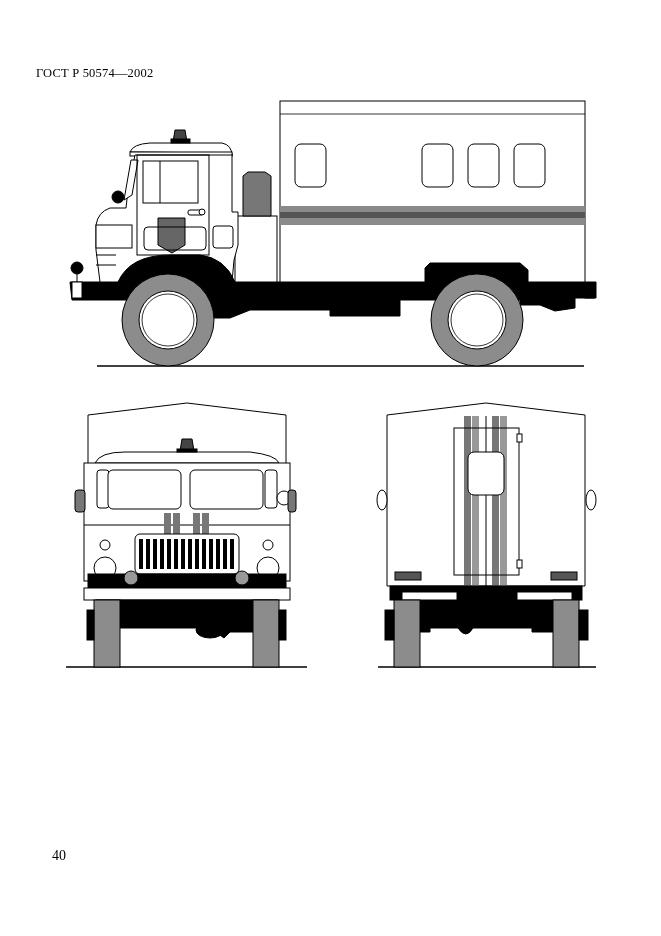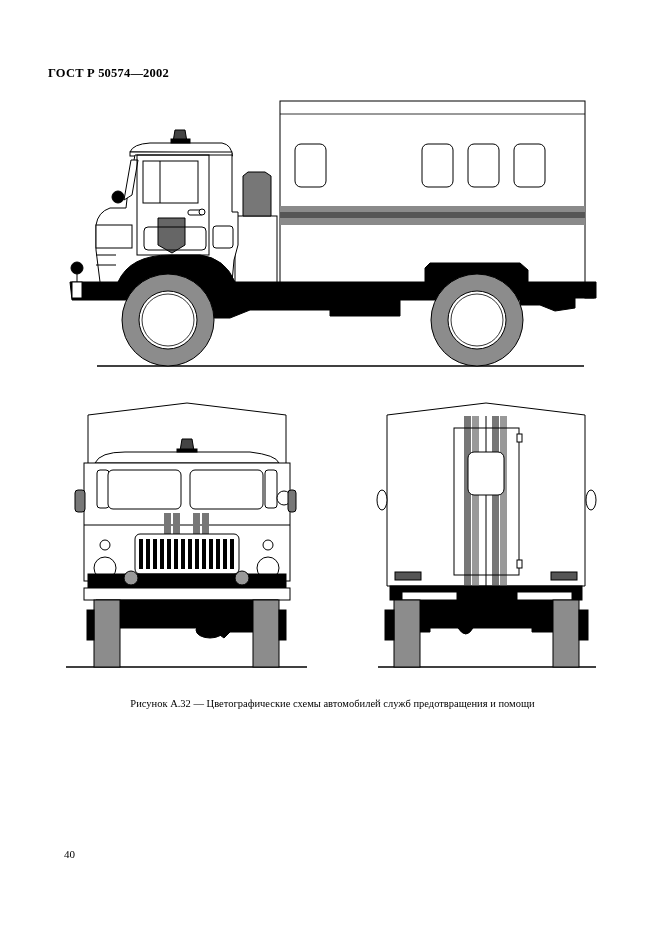--- a/index.html
+++ b/index.html
@@ -1,21 +1,21 @@
 <!DOCTYPE html>
 <html><head>
 <meta charset="utf-8">
 <style>
   html, body { margin: 0; padding: 0; background: #ffffff; }
   body { width: 661px; height: 936px; position: relative; overflow: hidden;
          font-family: "Liberation Serif", "DejaVu Serif", serif; color: #000; }
-  .header { position: absolute; left: 48px; top: 66px; font-size: 12.5px; font-weight: bold; letter-spacing: 0.2px; }
+  .header { position: absolute; left: 36px; top: 66px; font-size: 12.5px; font-weight: normal; letter-spacing: 0.2px; }
   .figure { position: absolute; left: 0; top: 0; width: 661px; height: 700px; }
   .caption { position: absolute; left: 60px; width: 545px; top: 697px; text-align: center; font-size: 10.5px; line-height: 13px; }
-  .page-num { position: absolute; left: 52px; top: 848px; font-size: 11px; margin-left: 12px; }
+  .page-num { position: absolute; left: 52px; top: 848px; font-size: 14px; }
 </style>
 </head>
 <body>
 
 <div class="header">ГОСТ Р 50574—2002</div>
 
 <svg class="figure" width="661" height="700" viewBox="0 0 661 700" xmlns="http://www.w3.org/2000/svg">
 
   <g stroke="#000" stroke-width="1" fill="none">
 
@@ -184,16 +184,15 @@
     <path d="M398 600 L578 600 L578 628 L560 628 L560 632 L532 632 L532 628 L473 628 Q466 640 458 628 L430 628 L430 632 L398 632 Z" fill="#000"></path>
 
     <rect x="394" y="600" width="26" height="67" fill="#8c8c8c"></rect>
     <rect x="553" y="600" width="26" height="67" fill="#8c8c8c"></rect>
     <rect x="385" y="610" width="9" height="30" fill="#000"></rect>
     <rect x="579" y="610" width="9" height="30" fill="#000"></rect>
   </g>
 </svg>
 
 <div class="caption">
-  <div>Рисунок А.32 — Цветографические схемы автомобилей служб предотвращения и помощи</div>
 </div>
 
 <div class="page-num">40</div>
 
 </body></html>

